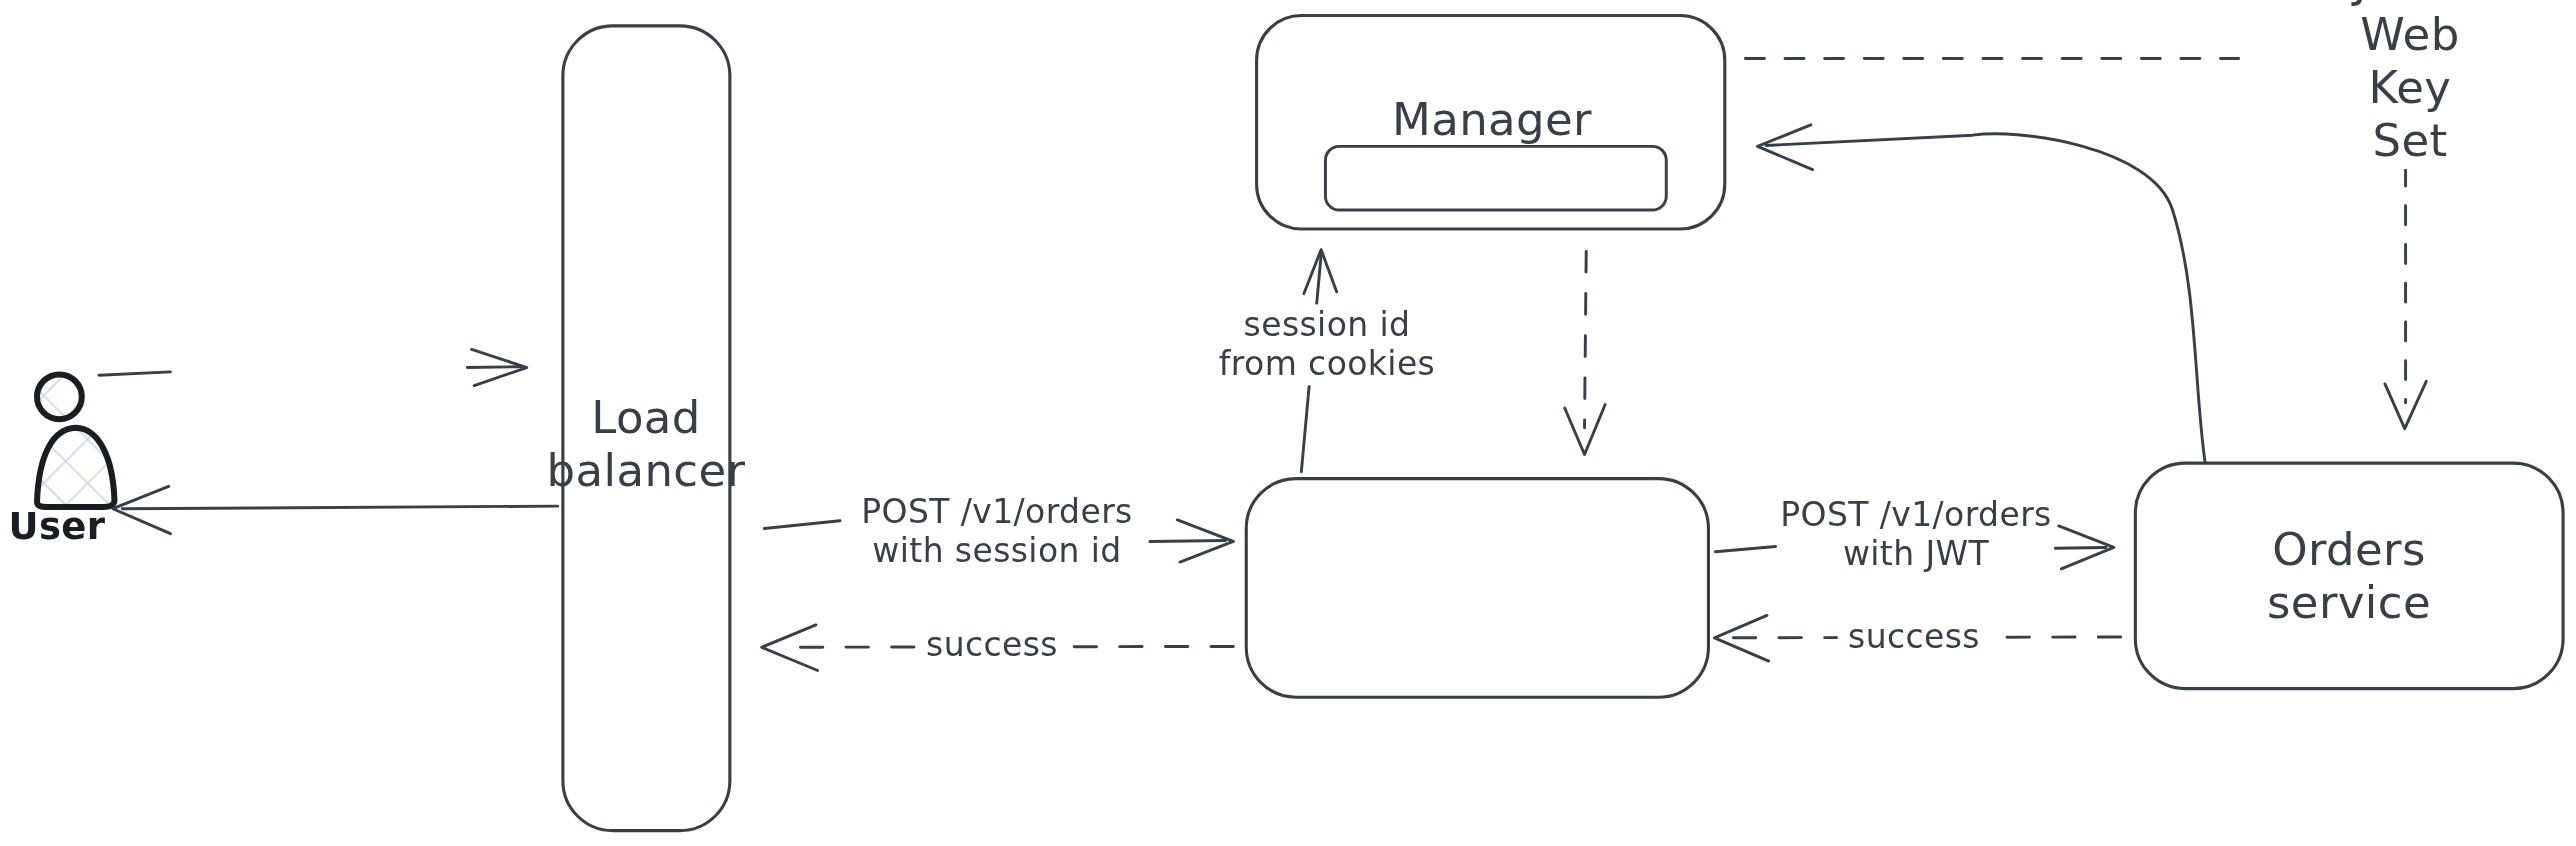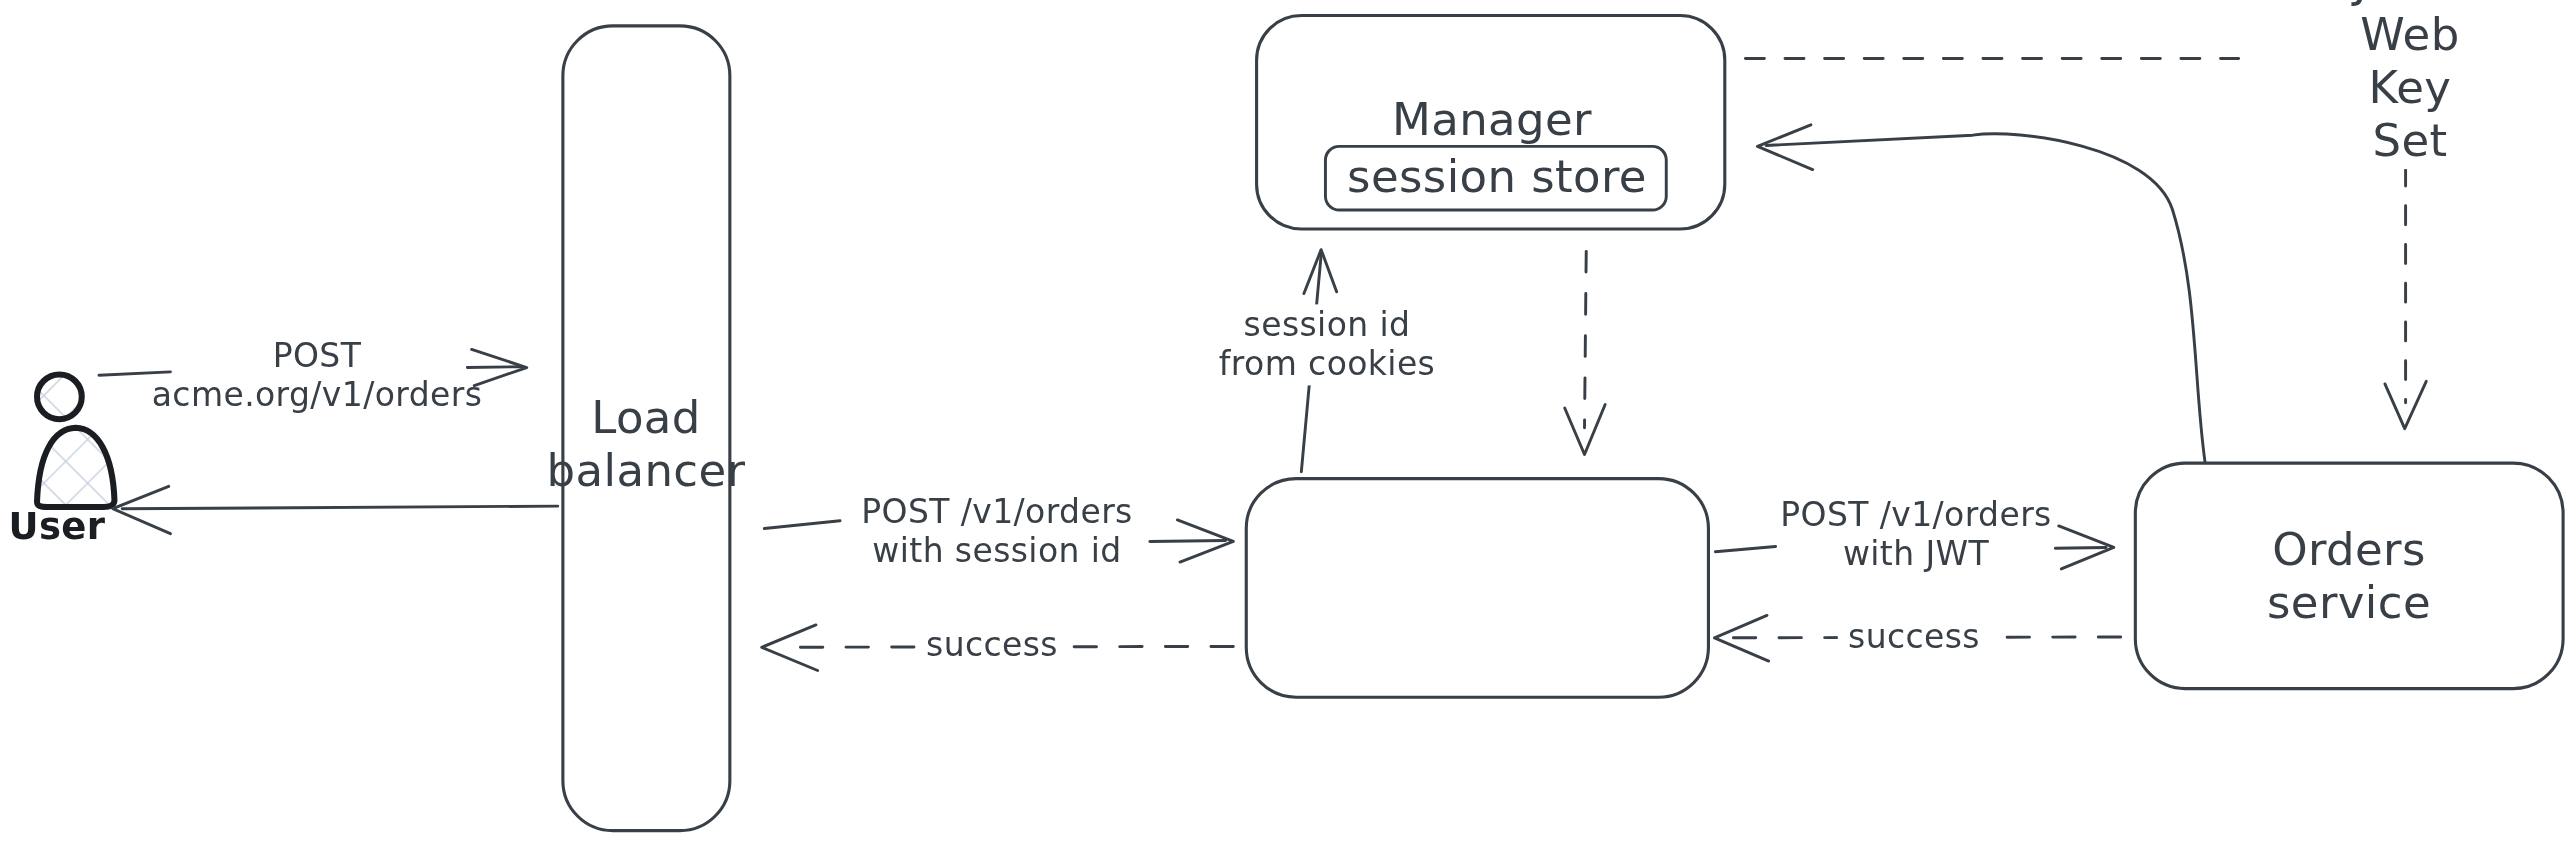--- a/index.html
+++ b/index.html
@@ -116,29 +116,26 @@
     </g>
   </svg>
 
   <div class="lbl user-lbl" style="left:57px; top:527px;">User</div>
 
   <div class="lbl node-lbl" style="left:646px; top:444px;">Load
 balancer</div>
 
   <div class="lbl node-lbl" style="left:1492px; top:120px;">Manager</div>
 
-  <div class="lbl node-lbl" style="left:1497px; top:177px;">session store</div>
 
 
   <div class="lbl node-lbl" style="left:2349px; top:576px;">Orders service</div>
 
   <div class="lbl node-lbl masked" style="left:2410px; top:61px;">JSON Web Key Set</div>
 
-  <div class="lbl edge-lbl" style="left:317px; top:376px;">POST
-acme.org/v1/orders</div>
 
   <div class="lbl edge-lbl" style="left:997px; top:532px;">POST /v1/orders
 with session id</div>
 
   <div class="lbl edge-lbl masked" style="left:992px; top:645px;">success</div>
 
   <div class="lbl edge-lbl masked" style="left:1327px; top:345px;">session id
 from cookies</div>
 
 

